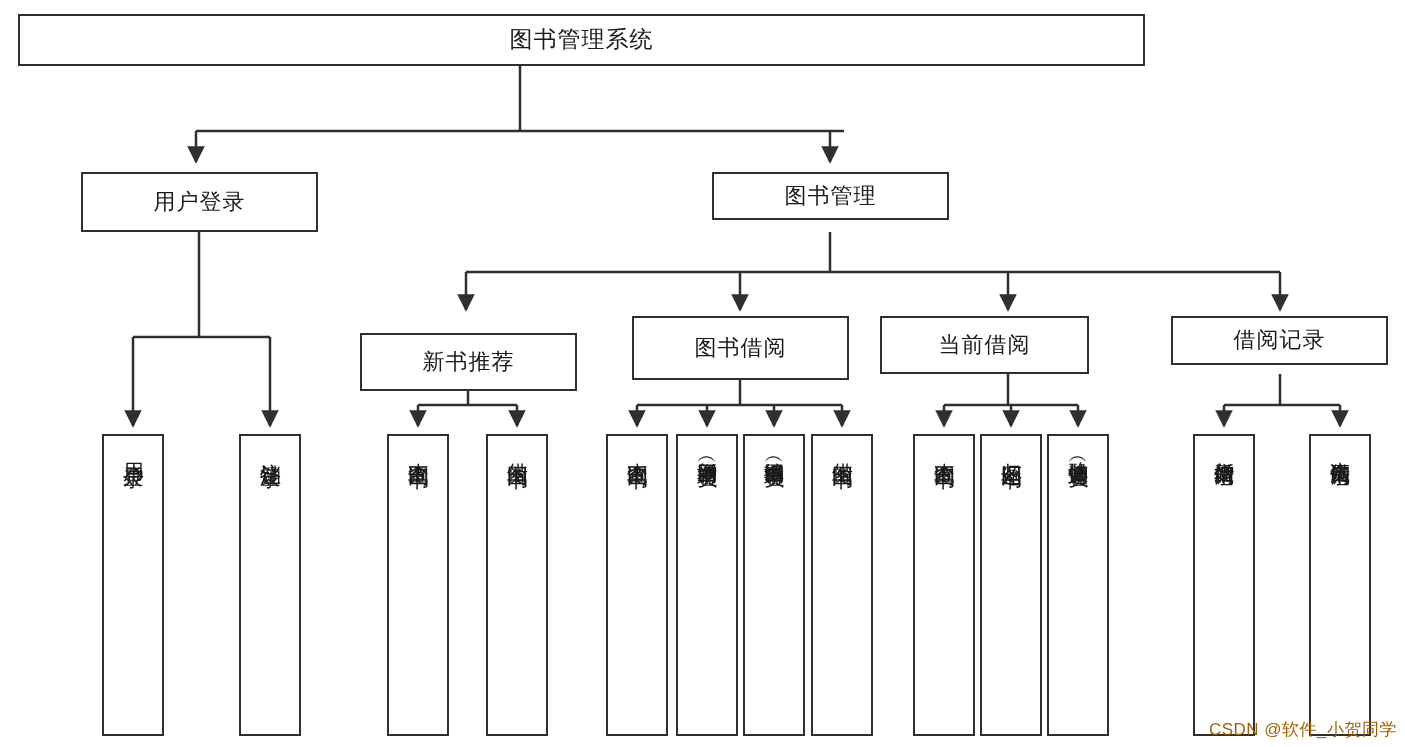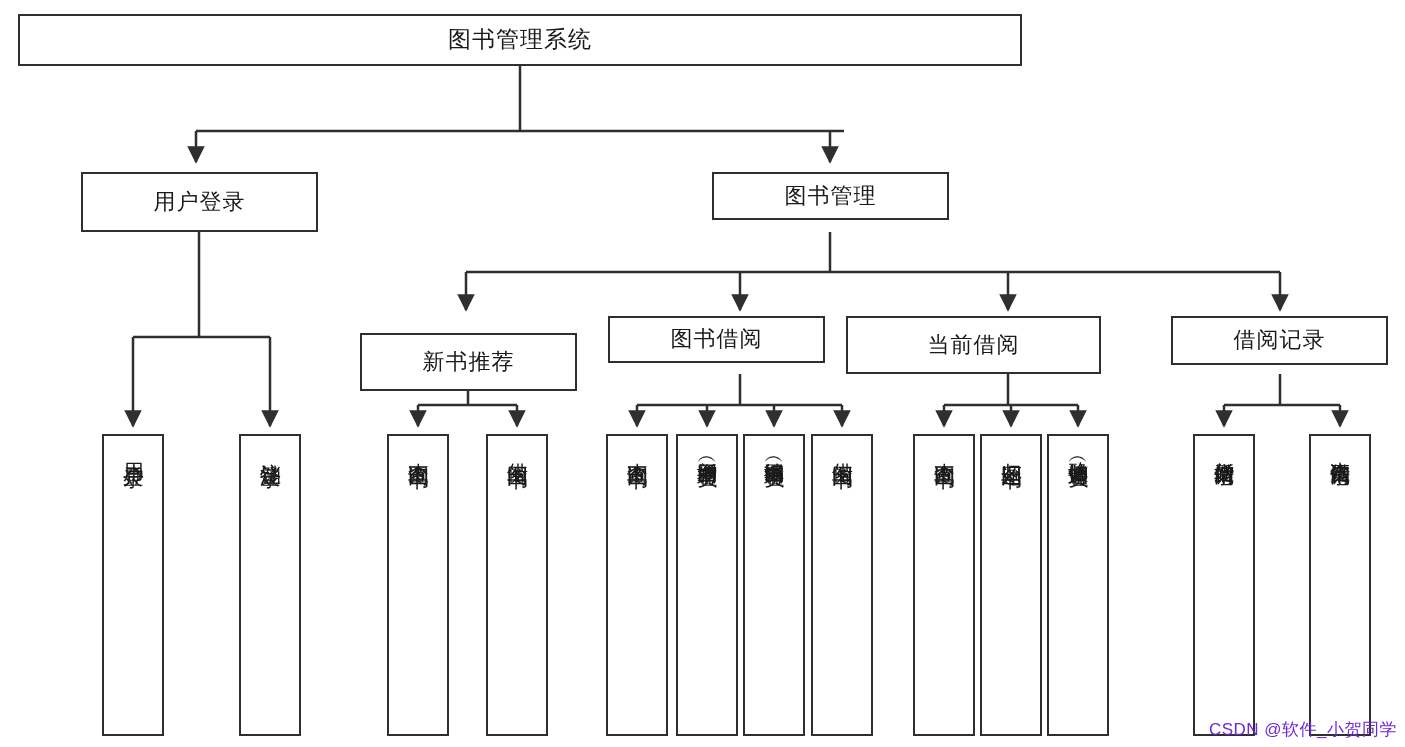--- a/index.html
+++ b/index.html
@@ -59,21 +59,21 @@
   }
   .vtext.tall {
     font-size: 20px;
     letter-spacing: 1px;
   }
   .watermark {
     position: absolute;
     right: 8px;
     bottom: 6px;
     font-size: 17px;
-    color: #6d28d9;
+    color: #a16207;
     white-space: nowrap;
     letter-spacing: 0.5px;
   }
 </style>
 </head>
 <body>
 
 <div id="canvas">
 
   <svg class="edges" viewBox="0 0 1405 747">
@@ -120,38 +120,38 @@
       <path d="M 1011 405 L 1011 426" marker-end="url(#arrow)"></path>
       <path d="M 1078 405 L 1078 426" marker-end="url(#arrow)"></path>
 
       <path d="M 1280 374 L 1280 405"></path>
       <path d="M 1224 405 L 1340 405"></path>
       <path d="M 1224 405 L 1224 426" marker-end="url(#arrow)"></path>
       <path d="M 1340 405 L 1340 426" marker-end="url(#arrow)"></path>
     </g>
   </svg>
 
-  <div class="node horiz root" style="left:18px; top:14px; width:1004px; height:52px;">
+  <div class="node horiz root" style="left:18px; top:14px; width:1127px; height:52px;">
     <span>图书管理系统</span>
   </div>
 
   <div class="node horiz" style="left:81px; top:172px; width:237px; height:60px;">
     <span>用户登录</span>
   </div>
   <div class="node horiz" style="left:712px; top:172px; width:237px; height:48px;">
     <span>图书管理</span>
   </div>
 
   <div class="node horiz" style="left:360px; top:333px; width:217px; height:58px;">
     <span>新书推荐</span>
   </div>
-  <div class="node horiz" style="left:608px; top:316px; width:217px; height:47px;">
+  <div class="node horiz" style="left:632px; top:316px; width:217px; height:64px;">
     <span>图书借阅</span>
   </div>
-  <div class="node horiz" style="left:846px; top:316px; width:255px; height:58px;">
+  <div class="node horiz" style="left:880px; top:316px; width:209px; height:58px;">
     <span>当前借阅</span>
   </div>
   <div class="node horiz" style="left:1171px; top:316px; width:217px; height:49px;">
     <span>借阅记录</span>
   </div>
 
   <div class="node leaf" style="left:102px; top:434px; width:62px; height:302px;">
     <span class="vtext">用户登录</span>
   </div>
   <div class="node leaf" style="left:239px; top:434px; width:62px; height:302px;">

